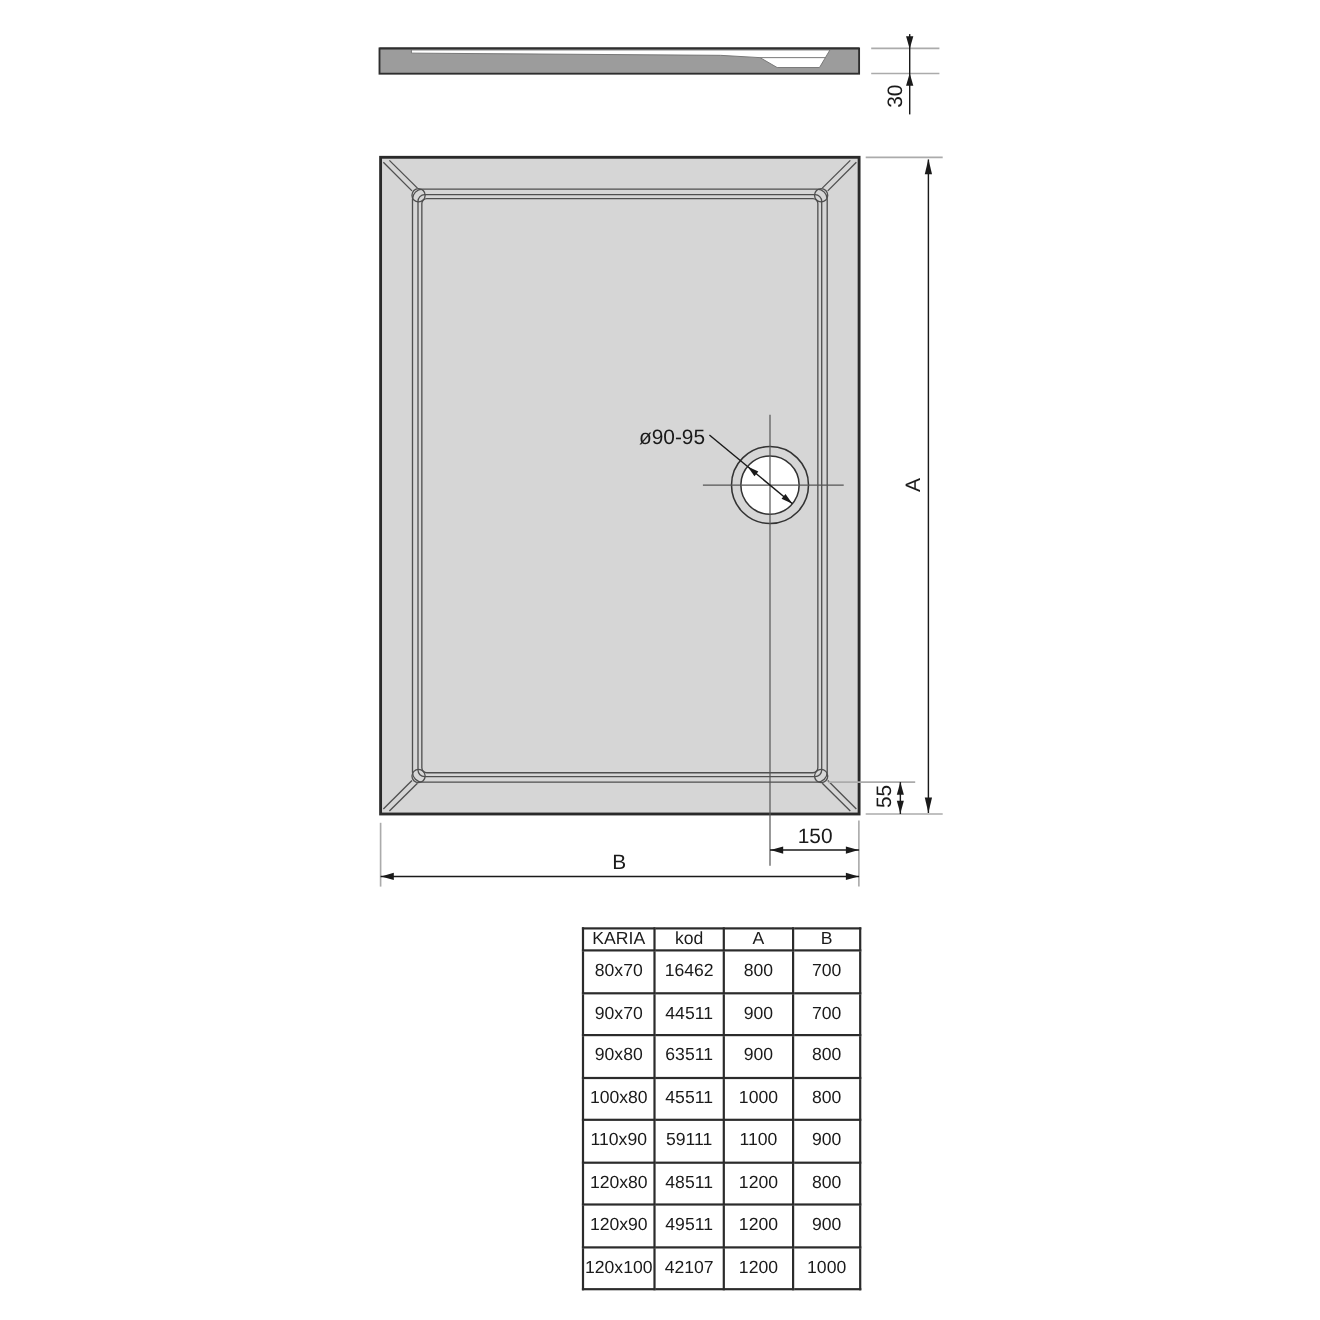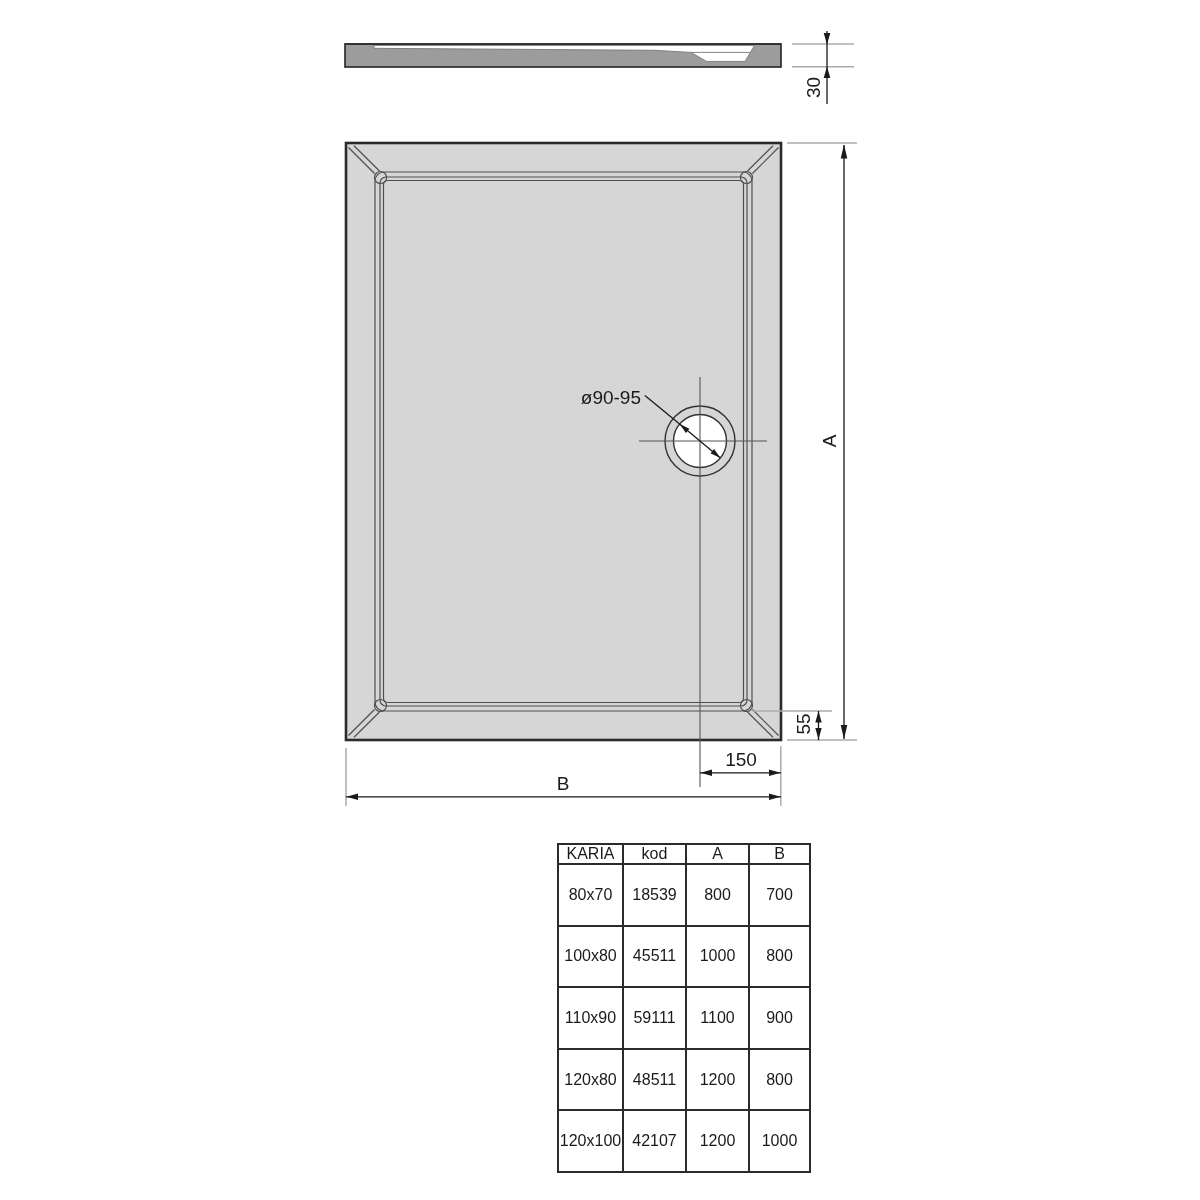--- a/index.html
+++ b/index.html
@@ -6,21 +6,21 @@
   .canvas{position:relative;width:1200px;height:1200px;background:#ffffff;overflow:hidden;
           font-family:"Liberation Sans", sans-serif;}
   .canvas svg{position:absolute;left:0;top:0;}
   svg text{fill:#1a1a1a;font-family:"Liberation Sans", sans-serif;font-size:19px;}
   .outline{stroke:#2a2a2a;stroke-width:2.6;fill:#d6d6d6;}
   .thin{stroke:#4f4f4f;stroke-width:1.2;fill:none;}
   .dim{stroke:#1a1a1a;stroke-width:1.3;fill:none;}
   .ext{stroke:#ababab;stroke-width:1.5;fill:none;}
   .arrow{fill:#1a1a1a;stroke:none;}
   .cross{stroke:#555;stroke-width:1.1;fill:none;}
-  table.size-table{position:absolute;left:557px;top:843px;width:252px;height:330px;
+  table.size-table{position:absolute;left:529px;top:843px;width:252px;height:330px;
     border-collapse:collapse;table-layout:fixed;font-size:16px;color:#1a1a1a;}
   table.size-table th, table.size-table td{
     border:2px solid #2b2b2b;text-align:center;vertical-align:middle;
     font-weight:normal;padding:0;overflow:hidden;}
 </style>
 </head>
 <body>
 
 <div class="canvas">
 
@@ -124,43 +124,61 @@
       <tr>
         <th>KARIA</th>
         <th>kod</th>
         <th>A</th>
         <th>B</th>
       </tr>
     </thead>
     <tbody>
         <tr>
           <td>80x70</td>
-          <td>18539</td>
+          <td>16462</td>
           <td>800</td>
           <td>700</td>
+        </tr>
+        <tr>
+          <td>90x70</td>
+          <td>44511</td>
+          <td>900</td>
+          <td>700</td>
+        </tr>
+        <tr>
+          <td>90x80</td>
+          <td>63511</td>
+          <td>900</td>
+          <td>800</td>
         </tr>
         <tr>
           <td>100x80</td>
           <td>45511</td>
           <td>1000</td>
           <td>800</td>
         </tr>
         <tr>
           <td>110x90</td>
           <td>59111</td>
           <td>1100</td>
           <td>900</td>
         </tr>
         <tr>
           <td>120x80</td>
           <td>48511</td>
           <td>1200</td>
           <td>800</td>
         </tr>
         <tr>
+          <td>120x90</td>
+          <td>49511</td>
+          <td>1200</td>
+          <td>900</td>
+        </tr>
+        <tr>
           <td>120x100</td>
           <td>42107</td>
           <td>1200</td>
           <td>1000</td>
         </tr>
       </tbody>
   </table>
 
 </div>
 

